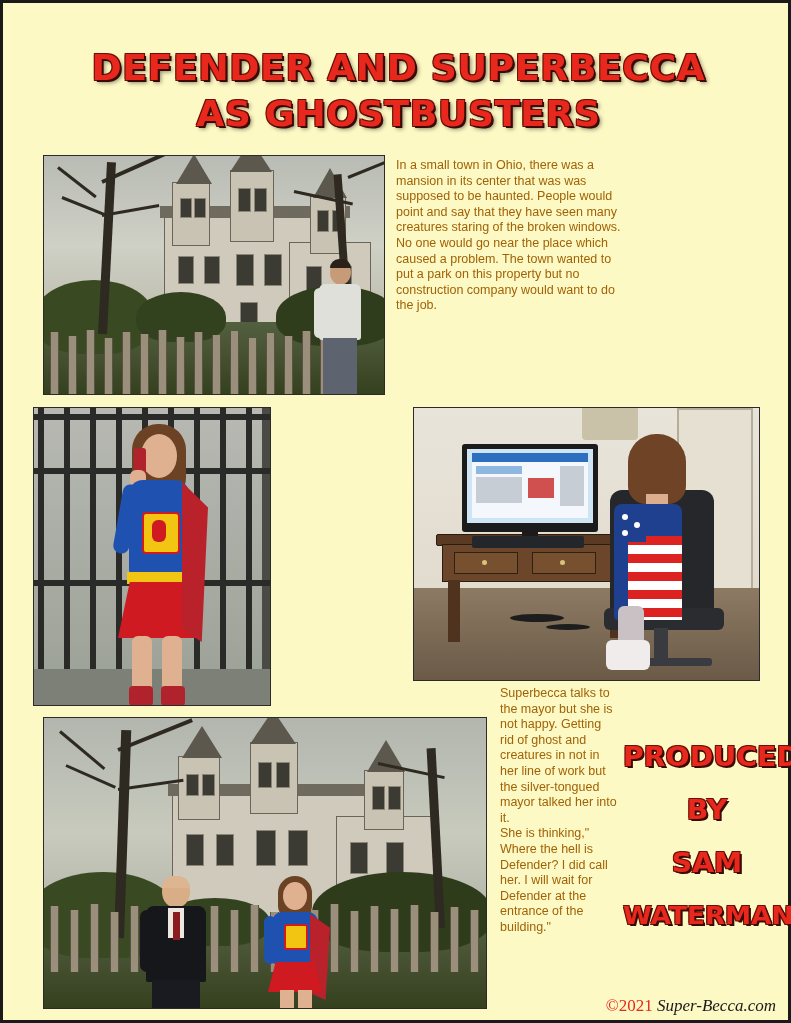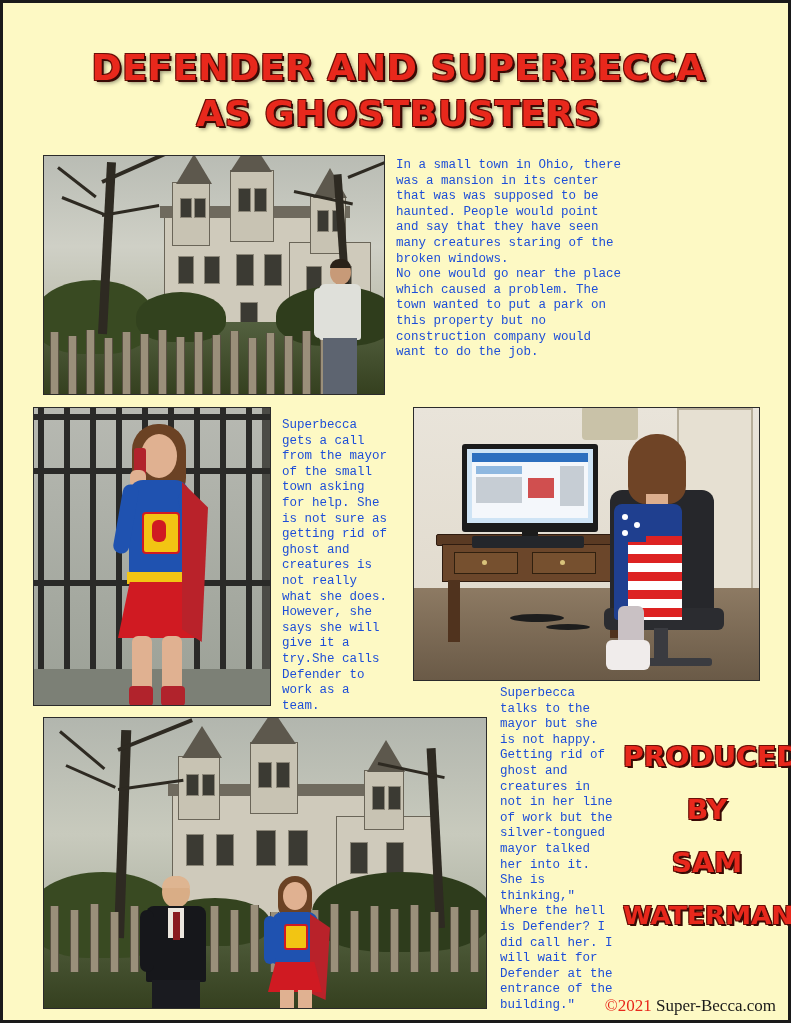--- a/index.html
+++ b/index.html
@@ -49,24 +49,24 @@
   
   .panel {
     position: absolute;
     border: 1px solid #2b2b2b;
     overflow: hidden;
     background: #6b7065;
   }
   
   .story {
     position: absolute;
-    font-family: Liberation Mono, monospace;
+    font-family: Liberation Sans, sans-serif;
     font-size: 12.5px;
     line-height: 15.6px;
-    color: #1d4ed8;
+    color: #a16207;
     white-space: pre-line;
     text-align: left;
   }
   
   .credits {
     position: absolute;
     text-align: center;
     font-family: "DejaVu Sans", sans-serif;
     font-weight: bold;
     font-size: 27px;
@@ -82,21 +82,21 @@
   
   .footer {
     position: absolute;
     right: 12px;
     bottom: 4px;
     font-family: "Liberation Serif", serif;
     font-size: 17px;
     color: #e8281c;
     font-weight: normal;
   }
-  .footer .dom { color: #1a1a1a; }
+  .footer .dom { color: #1a1a1a; font-style: italic; }
 
   
   
   .sky {
     position: absolute; left:0; top:0; width:100%; height:100%;
     background: linear-gradient(#b9bcb4 0%, #cfd0c6 38%, #c2c3b4 60%, #8c9383 100%);
   }
   .mansion {
     position: absolute;
     background: #cfcabb;
@@ -324,21 +324,20 @@
 
       <div class="cape" style="left:86px; top:62px; width:26px; height:160px; clip-path: polygon(0 0, 100% 16%, 76% 100%, 0 92%);"></div>
 
       <div style="position:absolute; left:36px; top:216px; width:20px; height:56px; background:#e0b191; border-radius:6px;"></div>
       <div style="position:absolute; left:66px; top:216px; width:20px; height:56px; background:#e0b191; border-radius:6px;"></div>
       <div style="position:absolute; left:33px; top:266px; width:24px; height:20px; background:#b1232c; border-radius:4px;"></div>
       <div style="position:absolute; left:65px; top:266px; width:24px; height:20px; background:#b1232c; border-radius:4px;"></div>
     </div>
   </div>
 
-  <div class="story" style="left:279px; top:415px; width:108px;">Superbecca gets a call from the mayor of the small town asking for help. She is not sure as getting rid of ghost and creatures is not really what she does. However, she says she will give it a try.She calls Defender to work as a team.</div>
 
   <div class="panel" style="left:410px; top:404px; width:345px; height:272px;">
     <div class="wall"></div>
     <div class="door" style="right:6px; top:0; width:72px; height:196px;"></div>
     <div style="position:absolute; right:70px; top:96px; width:9px; height:9px; border-radius:50%; background:#9b8c64;"></div>
     <div class="floor"></div>
 
     <div class="lamp-shade" style="left:168px; top:-2px; width:56px; height:34px;"></div>
 
     <div class="desk-top" style="left:22px; top:126px; width:196px; height:10px;"></div>

